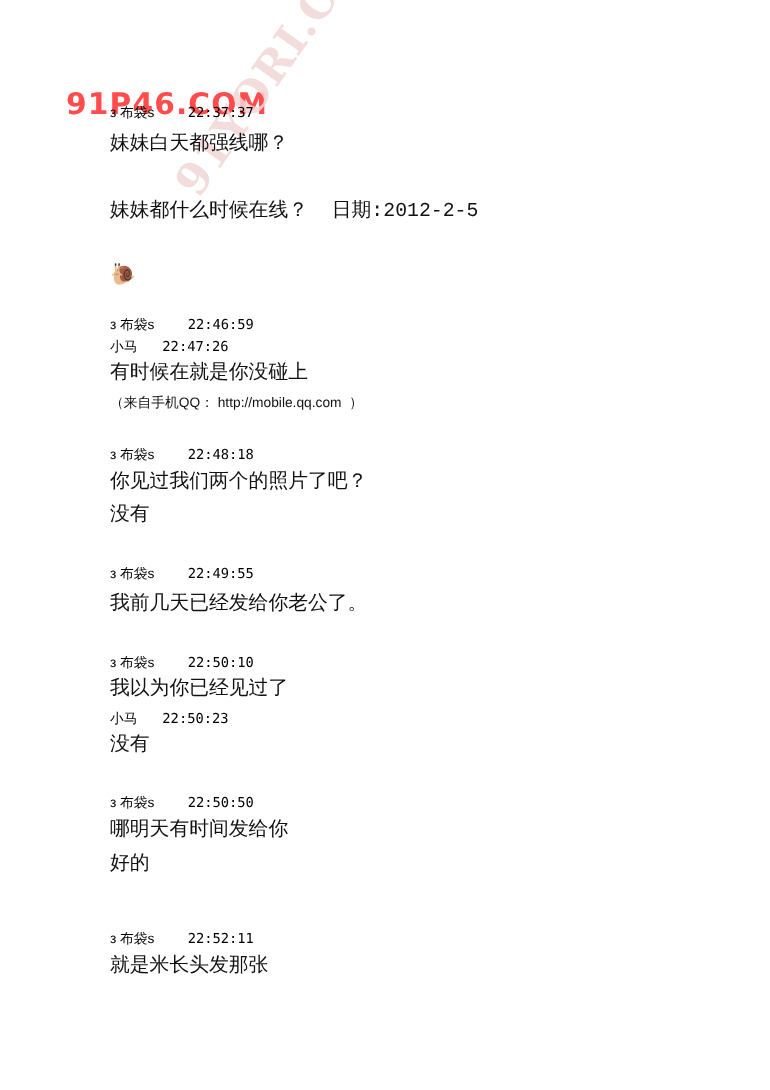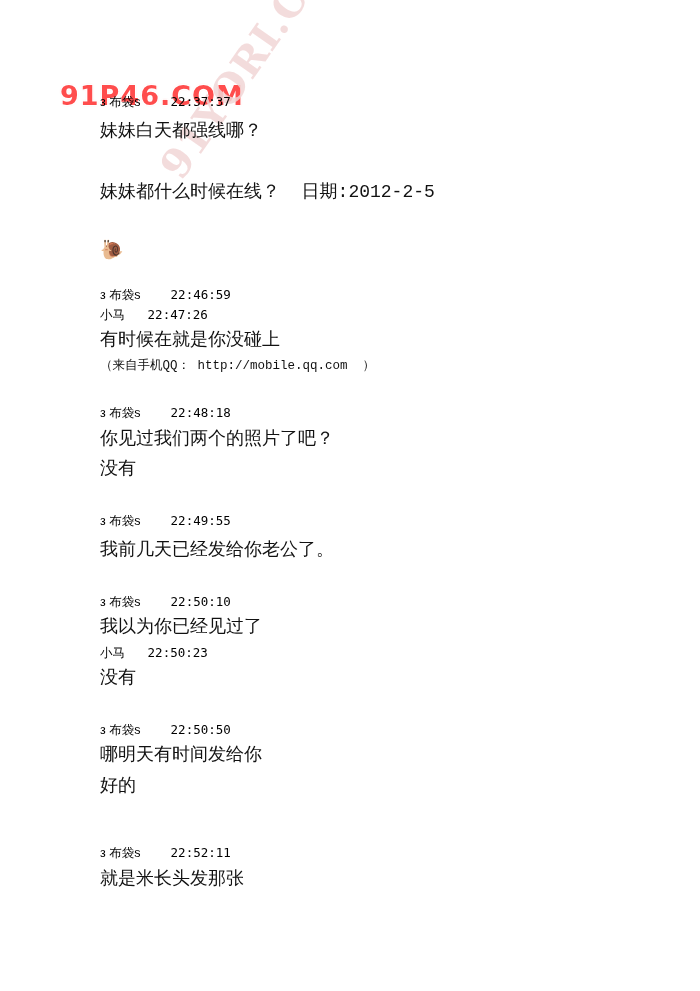--- a/index.html
+++ b/index.html
@@ -77,21 +77,21 @@
     font-size: 12.5px;
   }
   .body-line {
     font-family: Liberation Mono, monospace;
     font-size: 18px;
     color: #111;
     line-height: 1.7;
     white-space: pre-wrap;
   }
   .body-line.mono {
-    font-family: Liberation Mono, monospace;
+    font-family: Liberation Sans, sans-serif;
     font-size: 12.5px;
   }
   .gap-sm { height: 4px; }
   .emoji {
     font-size: 19px;
     line-height: 1;
     margin: 6px 0 2px 0;
     display: block;
   }
   .spacer-lg { height: 16px; }

